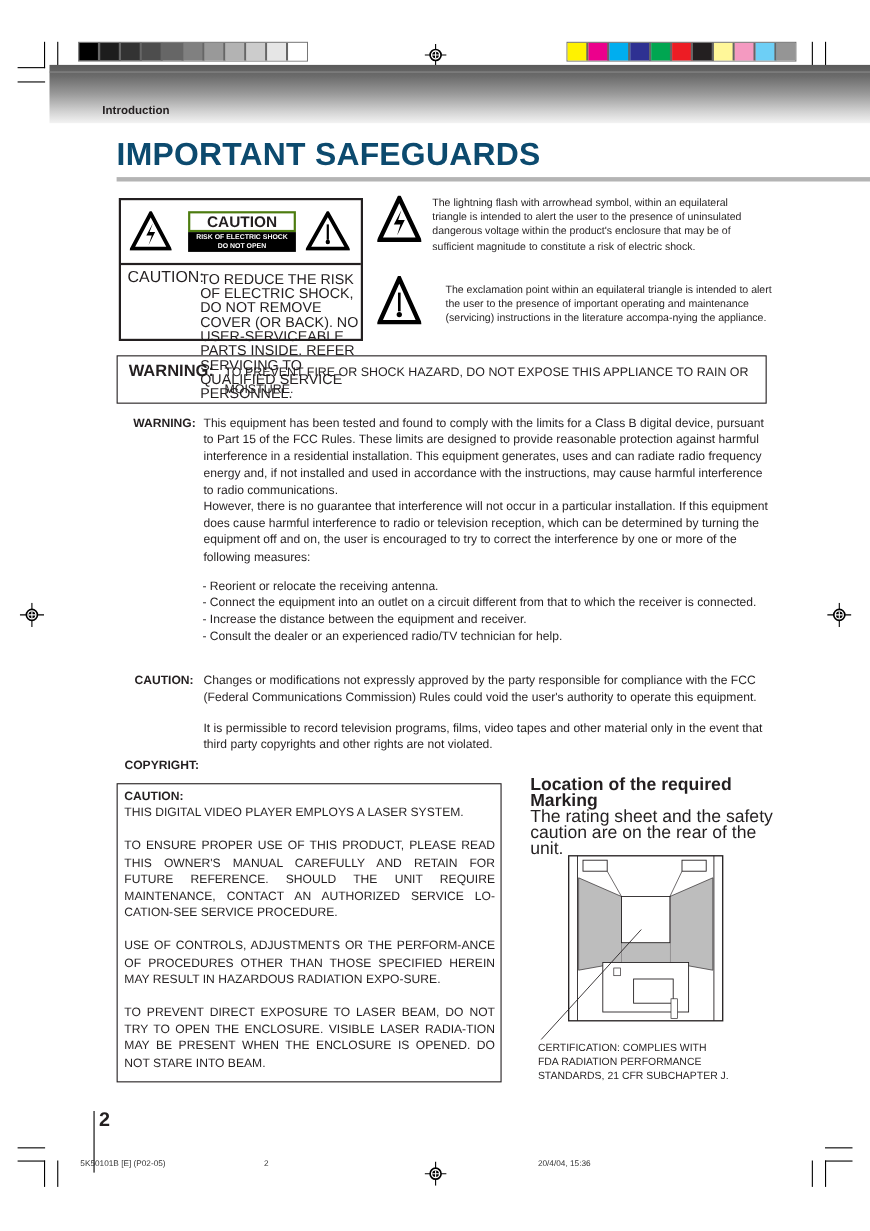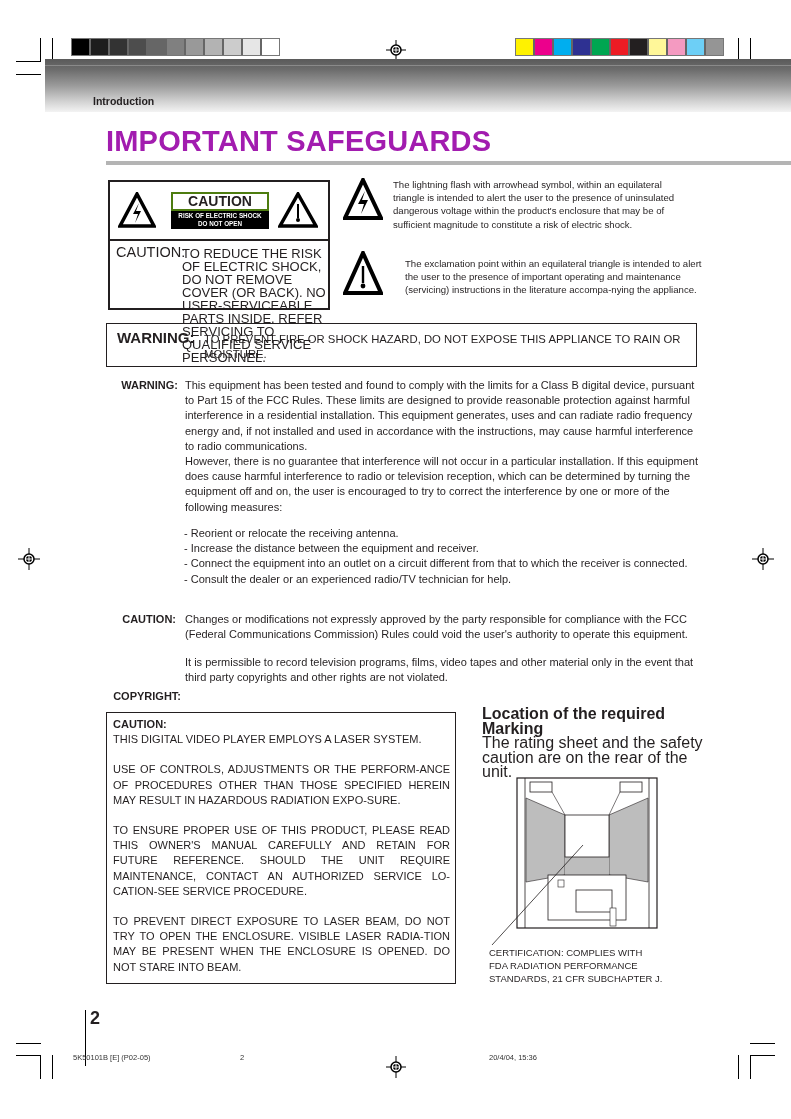--- a/index.html
+++ b/index.html
@@ -9,21 +9,21 @@
   .cm { position:absolute; background:#000; }
   
   .swatches { position:absolute; display:flex; border:1px solid #777; }
   .swatch { width:17px; height:16px; border-right:2px solid #666; }
   .swatch:last-child { border-right:none; }
   
   .header-band { position:absolute; left:45px; top:59px; width:746px; height:53px;
     background:linear-gradient(to bottom,#5a5a5a 0%,#6c6c6c 20%,#9a9a9a 50%,#d2d2d2 80%,#f3f3f3 100%); }
   .header-band .hl { position:absolute; left:0; right:0; top:6px; height:1px; background:#8a8a8a; }
   .section-label { position:absolute; left:93px; top:95px; font-size:10.5px; font-weight:bold; color:#231f20; }
-  .page-title { position:absolute; left:106px; top:125px; font-size:29px; font-weight:bold; letter-spacing:0.2px; color:#a21caf; }
+  .page-title { position:absolute; left:106px; top:125px; font-size:29px; font-weight:bold; letter-spacing:0.2px; color:#0c4a6e; }
   .title-rule { position:absolute; left:106px; top:161px; width:685px; height:4px; background:#b4b4b4; }
 
   
   .caution-label { position:absolute; left:108px; top:180px; width:218px; height:126px; border:2px solid #231f20; }
   .caution-label .top { position:absolute; left:0; top:0; width:218px; height:57px; border-bottom:2px solid #231f20; }
   .caution-badge { position:absolute; left:61px; top:10px; width:98px; height:38px; }
   .caution-badge .word { height:15px; border:2px solid #4d7c0f; background:#fff; font-weight:bold; font-size:14px; text-align:center; line-height:15px; }
   .caution-badge .sub { background:#000; color:#fff; font-size:6.3px; font-weight:bold; text-align:center; line-height:8px; padding:1px 0; }
   .caution-label .big { position:absolute; left:6px; top:62px; font-size:14.5px; }
   .caution-label .small { position:absolute; left:72px; top:65px; width:145px; font-size:13px; line-height:13px; text-transform:uppercase; }
@@ -185,40 +185,40 @@
 
 <div class="para" style="left:105px;top:378px;width:600px;">
   <div class="lbl" style="left:-3px;">WARNING:</div>
   <div class="body" style="width:520px;">
     <div>This equipment has been tested and found to comply with the limits for a Class B digital device, pursuant to Part 15 of the FCC Rules. These limits are designed to provide reasonable protection against harmful interference in a residential installation. This equipment generates, uses and can radiate radio frequency energy and, if not installed and used in accordance with the instructions, may cause harmful interference to radio communications.</div>
     <div>However, there is no guarantee that interference will not occur in a particular installation. If this equipment does cause harmful interference to radio or television reception, which can be determined by turning the equipment off and on, the user is encouraged to try to correct the interference by one or more of the following measures:</div>
   </div>
 </div>
 <ul class="measures">
   <li>- Reorient or relocate the receiving antenna.</li>
+  <li>- Connect the equipment into an outlet on a circuit different from that to which the receiver is connected.</li>
   <li>- Increase the distance between the equipment and receiver.</li>
-  <li>- Connect the equipment into an outlet on a circuit different from that to which the receiver is connected.</li>
   <li>- Consult the dealer or an experienced radio/TV technician for help.</li>
 </ul>
 
 <div class="para" style="left:105px;top:612px;width:600px;">
   <div class="lbl" style="left:-5px;">CAUTION:</div>
   <div class="body" style="width:520px;">Changes or modifications not expressly approved by the party responsible for compliance with the FCC (Federal Communications Commission) Rules could void the user's authority to operate this equipment.</div>
 </div>
 <div class="para" style="left:105px;top:655px;width:600px;">
   <div class="lbl" style="left:-6px;width:82px;margin-top:34px;">COPYRIGHT:</div>
   <div class="body" style="width:520px;">It is permissible to record television programs, films, video tapes and other material only in the event that third party copyrights and other rights are not violated.</div>
 </div>
 
 <div class="laser-box">
   <div class="inner">
     <p class="h">CAUTION:</p>
     <p>THIS DIGITAL VIDEO PLAYER EMPLOYS A LASER SYSTEM.</p>
+    <p>TO ENSURE PROPER USE OF THIS PRODUCT, PLEASE READ THIS OWNER'S MANUAL CAREFULLY AND RETAIN FOR FUTURE REFERENCE.  SHOULD THE UNIT REQUIRE MAINTENANCE, CONTACT AN AUTHORIZED SERVICE LO-CATION-SEE SERVICE PROCEDURE.</p>
     <p>USE OF CONTROLS, ADJUSTMENTS OR THE PERFORM-ANCE OF PROCEDURES OTHER THAN THOSE SPECIFIED HEREIN MAY RESULT IN HAZARDOUS RADIATION EXPO-SURE.</p>
-    <p>TO ENSURE PROPER USE OF THIS PRODUCT, PLEASE READ THIS OWNER'S MANUAL CAREFULLY AND RETAIN FOR FUTURE REFERENCE.  SHOULD THE UNIT REQUIRE MAINTENANCE, CONTACT AN AUTHORIZED SERVICE LO-CATION-SEE SERVICE PROCEDURE.</p>
     <p>TO PREVENT DIRECT EXPOSURE TO LASER BEAM, DO NOT TRY TO OPEN THE ENCLOSURE.  VISIBLE LASER RADIA-TION MAY BE PRESENT WHEN THE ENCLOSURE IS OPENED. DO NOT STARE INTO BEAM.</p>
   </div>
 </div>
 
 <div class="marking">
   <div class="h">Location of the required Marking</div>
   <div>The rating sheet and the safety caution are on the rear of the unit.</div>
 </div>
 
 <svg class="abs" style="left:480px;top:770px" width="220" height="180" viewBox="0 0 220 180">

